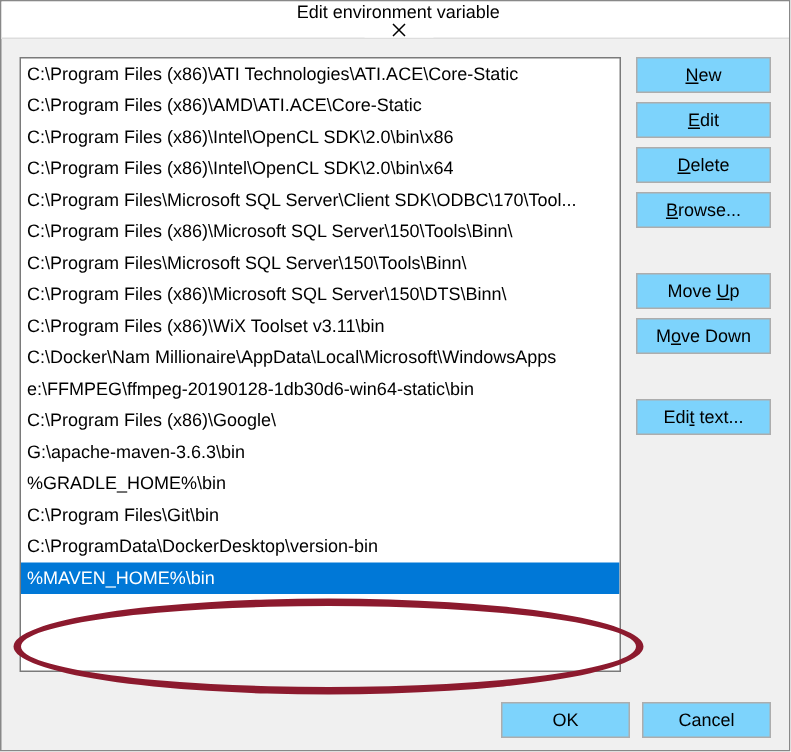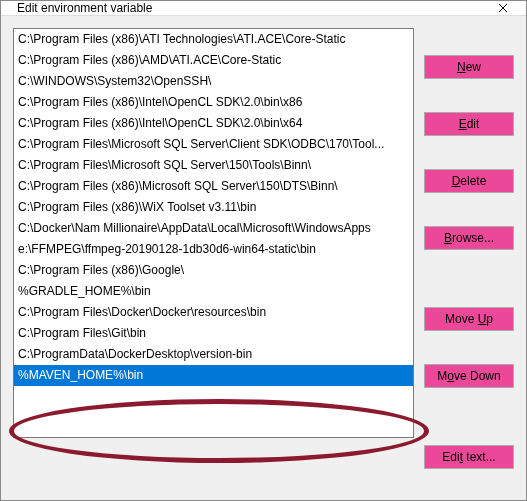--- a/index.html
+++ b/index.html
@@ -1,27 +1,27 @@
 <!DOCTYPE html>
 <html><head>
 <meta charset="utf-8">
 <style>
   * { box-sizing: border-box; margin: 0; padding: 0; }
   html, body { width: 527px; height: 501px; font-family: "Segoe UI", Tahoma, sans-serif; font-size: 12px; background: #fff; }
   .window { width: 527px; height: 501px; border: 1px solid #888; background: #f0f0f0; display: flex; flex-direction: column; position: relative; }
-  .titlebar { height: 30px; background: #fff; display: flex; padding-left: 16px; border-bottom: 1px solid #ddd; }
+  .titlebar { height: 30px; background: #fff; display: flex; align-items: center; padding-left: 4px; border-bottom: 1px solid #ddd; flex-direction: column; }
   .titlebar .title { flex: 1; font-size: 12px; color: #000; }
   .titlebar .close { width: 46px; height: 100%; display: flex; align-items: center; justify-content: center; background: #fff; }
   .content { flex: 1; padding: 12px 12px 0 12px; display: flex; gap: 10px; }
   .list-area { flex: 1; display: flex; justify-content: center; }
   .listbox { flex: 1; background: #fff; border: 1px solid #7a7a7a; overflow-y: auto; height: 410px; }
   .listbox-item { padding: 2px 4px; white-space: nowrap; overflow: hidden; text-overflow: ellipsis; font-size: 12px; color: #000; line-height: 17px; }
   .listbox-item.selected { background: #0078d7; color: #fff; }
   .btn-col { width: 90px; display: flex; flex-direction: column; gap: 6px; }
-  .btn { height: 24px; background: #ec4899; border: 1px solid #adadad; font-size: 12px; font-family: inherit; text-align: center; cursor: default; display: flex; align-items: center; justify-content: center; margin-top: 27px; }
+  .btn { height: 24px; background: #7dd3fc; border: 1px solid #adadad; font-size: 12px; font-family: inherit; text-align: center; cursor: default; display: flex; align-items: center; justify-content: center; }
   .btn-gap { height: 18px; }
   .bottom { padding: 20px 12px 12px 0; display: flex; justify-content: flex-end; gap: 8px; }
   .bottom .btn { width: 86px; }
   .accesskey { text-decoration: underline; }
   .highlight-ellipse { position: absolute; left: 8px; top: 398px; width: 420px; height: 64px; border: 5px solid #8c1a2e; border-radius: 50%; pointer-events: none; }
   
   .listbox::-webkit-scrollbar { width: 16px; }
   .listbox::-webkit-scrollbar-track { background: #f0f0f0; }
   .listbox::-webkit-scrollbar-thumb { background: #c2c3c9; border: 1px solid #b8b8b8; }
 </style>
@@ -36,32 +36,32 @@
           <path d="M1 1 L9 9 M9 1 L1 9" stroke="#000" stroke-width="1"></path>
         </svg>
     </div>
   </div>
 
   <div class="content">
     <div class="list-area">
       <div class="listbox" id="listbox">
           <div class="listbox-item">C:\Program Files (x86)\ATI Technologies\ATI.ACE\Core-Static</div>
           <div class="listbox-item">C:\Program Files (x86)\AMD\ATI.ACE\Core-Static</div>
-          <div class="listbox-item">C:\WINDOWS\System32\OpenSSH\</div>
           <div class="listbox-item">C:\Program Files (x86)\Intel\OpenCL SDK\2.0\bin\x86</div>
           <div class="listbox-item">C:\Program Files (x86)\Intel\OpenCL SDK\2.0\bin\x64</div>
           <div class="listbox-item">C:\Program Files\Microsoft SQL Server\Client SDK\ODBC\170\Tool...</div>
+          <div class="listbox-item">C:\Program Files (x86)\Microsoft SQL Server\150\Tools\Binn\</div>
           <div class="listbox-item">C:\Program Files\Microsoft SQL Server\150\Tools\Binn\</div>
           <div class="listbox-item">C:\Program Files (x86)\Microsoft SQL Server\150\DTS\Binn\</div>
           <div class="listbox-item">C:\Program Files (x86)\WiX Toolset v3.11\bin</div>
           <div class="listbox-item">C:\Docker\Nam Millionaire\AppData\Local\Microsoft\WindowsApps</div>
           <div class="listbox-item">e:\FFMPEG\ffmpeg-20190128-1db30d6-win64-static\bin</div>
           <div class="listbox-item">C:\Program Files (x86)\Google\</div>
+          <div class="listbox-item">G:\apache-maven-3.6.3\bin</div>
           <div class="listbox-item">%GRADLE_HOME%\bin</div>
-          <div class="listbox-item">C:\Program Files\Docker\Docker\resources\bin</div>
           <div class="listbox-item">C:\Program Files\Git\bin</div>
           <div class="listbox-item">C:\ProgramData\DockerDesktop\version-bin</div>
           <div class="listbox-item selected">%MAVEN_HOME%\bin</div>
         </div>
     </div>
     <div class="btn-col">
       <button class="btn">
           <span><span class="accesskey">N</span><span id="new-rest">ew</span></span>
         </button>
       <button class="btn">

